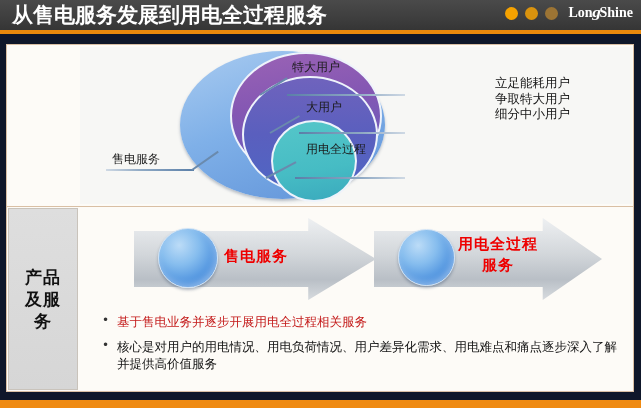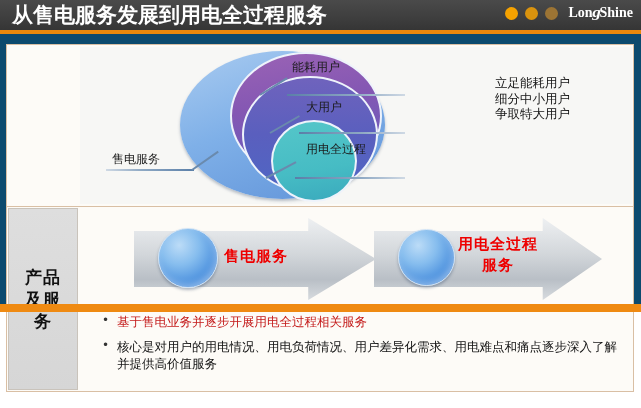--- a/index.html
+++ b/index.html
@@ -1,21 +1,21 @@
 <!DOCTYPE html>
 <html><head>
 <meta charset="utf-8">
 <style>
   html,body{margin:0;padding:0;}
   body{
     width:641px;height:408px;overflow:hidden;
     background:#ffffff;
     font-family:"DejaVu Sans","Liberation Sans",sans-serif;
   }
-  #slide{position:relative;width:641px;height:312px;background:#0c4a6e;}
+  #slide{position:relative;width:641px;height:408px;background:#0f172a;}
 
   
   .header{
     position:absolute;left:0;top:0;width:641px;height:30px;
     background:linear-gradient(180deg,#4a4a4a 0%,#3f3f3f 55%,#353535 100%);
   }
   .header-title{
     position:absolute;left:12px;top:1px;
     font-size:21px;font-weight:bold;color:#ffffff;
     letter-spacing:0px;white-space:nowrap;line-height:28px;
@@ -179,36 +179,36 @@
 
     <div class="ellipse e-outer"></div>
     <div class="ellipse e-purple"></div>
     <div class="ellipse e-violet"></div>
     <div class="ellipse e-teal"></div>
 
     <div class="lbl" style="left:32px;top:104px;">售电服务</div>
     <div class="lead" style="left:26px;top:122px;width:88px;transform:rotate(180deg);"></div>
     <div class="lead-d" style="left:112px;top:122px;width:32px;transform:rotate(-35deg);"></div>
 
-    <div class="lbl" style="left:212px;top:12px;">能耗用户</div>
+    <div class="lbl" style="left:212px;top:12px;">特大用户</div>
     <div class="lead" style="left:207px;top:47px;width:118px;"></div>
     <div class="lead-d" style="left:180px;top:47px;width:32px;transform:rotate(-32deg);"></div>
 
     <div class="lbl" style="left:226px;top:52px;">大用户</div>
     <div class="lead" style="left:219px;top:85px;width:106px;"></div>
     <div class="lead-d" style="left:190px;top:85px;width:34px;transform:rotate(-30deg);"></div>
 
     <div class="lbl" style="left:226px;top:94px;">用电全过程</div>
     <div class="lead" style="left:215px;top:130px;width:110px;"></div>
     <div class="lead-d" style="left:186px;top:130px;width:34px;transform:rotate(-28deg);"></div>
 
     <div class="right-list">
       <div>立足能耗用户</div>
+      <div>争取特大用户</div>
       <div>细分中小用户</div>
-      <div>争取特大用户</div>
     </div>
   </div>
 
   <div class="panel-bot">
 
     <div class="arrow a1"></div>
     <div class="sphere s1"></div>
     <div class="arrow-text t1">
       <div>售电服务</div>
     </div>

